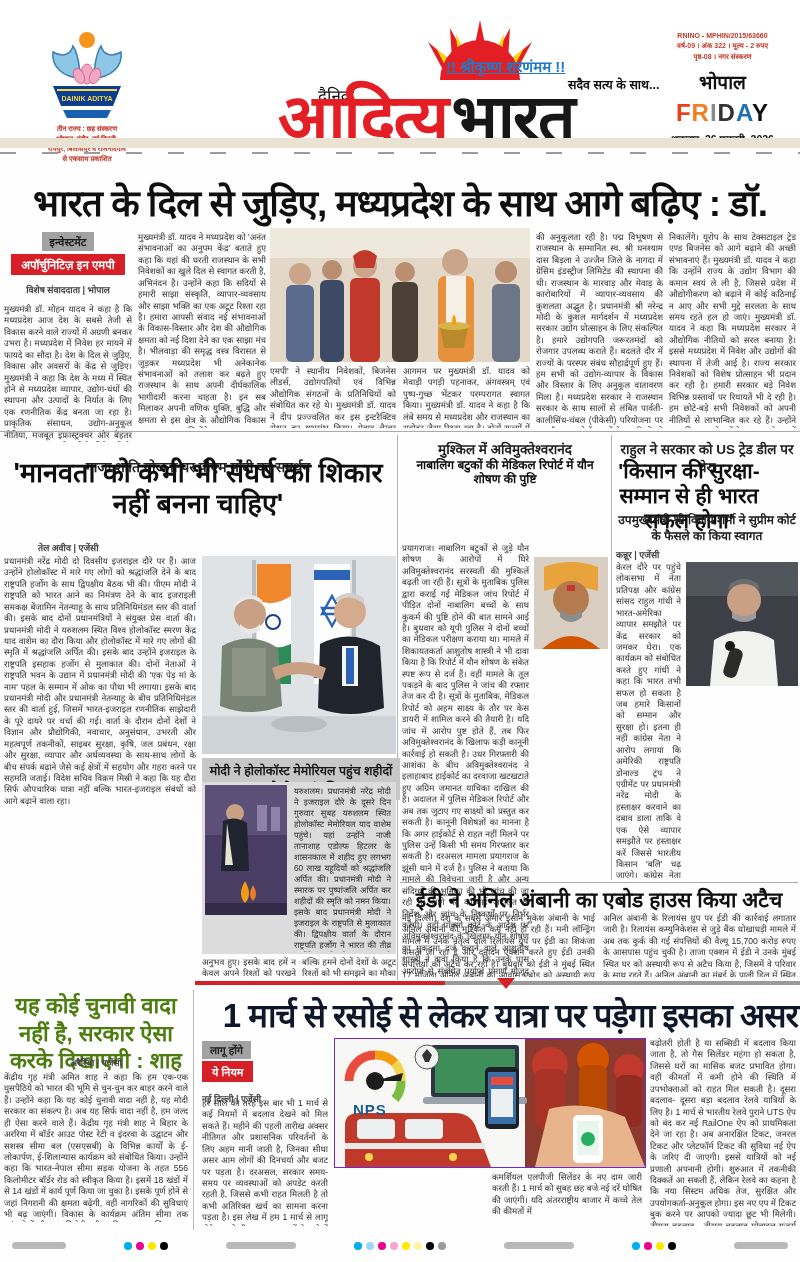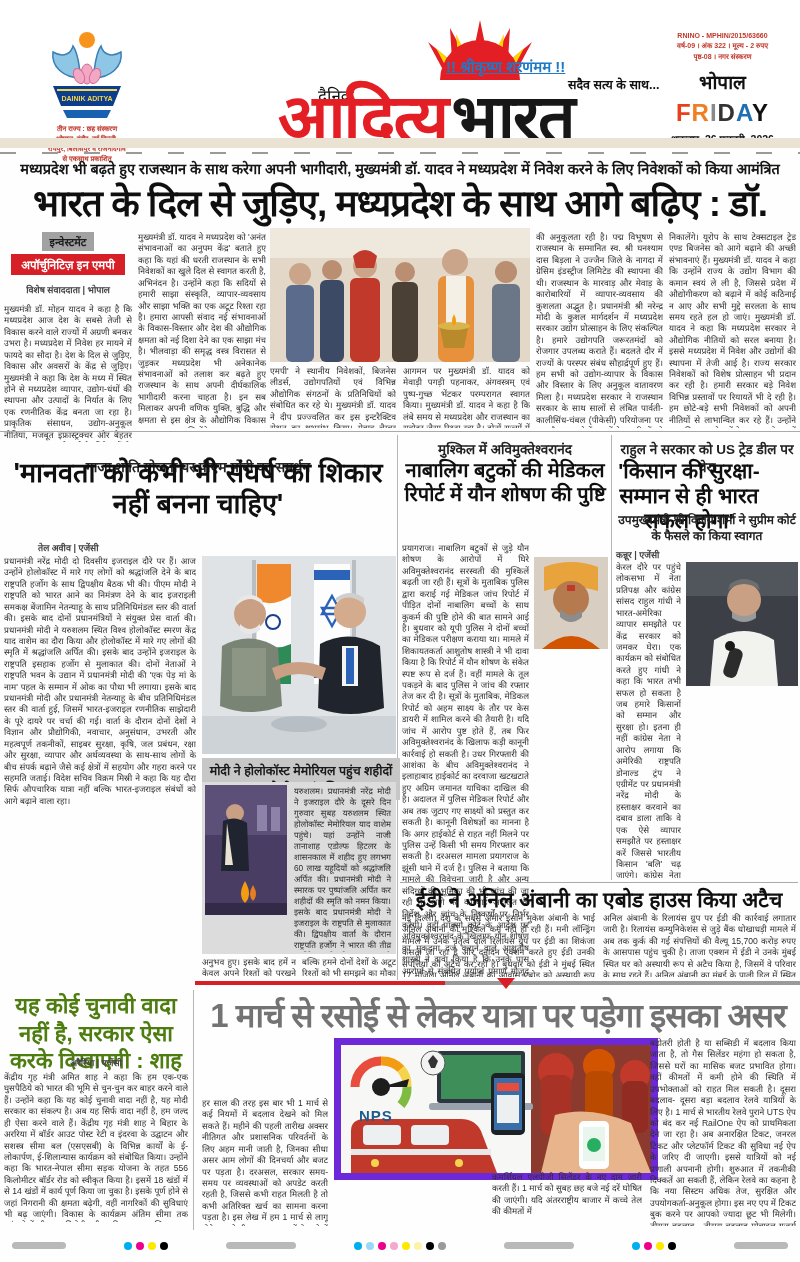--- a/index.html
+++ b/index.html
@@ -87,21 +87,20 @@
 
     <div class="abs" style="left:278px;top:70px;width:400px;white-space:nowrap;">
       <span style="font-size:66px;font-weight:900;color:#e31e24;letter-spacing:-2px;">आदित्य</span>
       <span style="font-size:66px;font-weight:900;color:#171717;letter-spacing:-2px;">भारत</span>
     </div>
 
     <div class="abs" style="left:0;top:138px;width:800px;height:10px;background:#eae3d3;"></div>
     <div class="abs" style="left:0;top:152px;width:800px;height:2px;background:repeating-linear-gradient(90deg,#9a9a9a 0 16px,transparent 16px 42px);"></div>
   </div>
 
-  <div class="abs center" style="left:2px;top:158px;width:796px;font-size:14.5px;font-weight:bold;color:#151515;">मध्यप्रदेश भी बढ़ते हुए राजस्थान के साथ करेगा अपनी भागीदारी, मुख्यमंत्री डॉ. यादव ने मध्यप्रदेश में निवेश करने के लिए निवेशकों को किया आमंत्रित</div>
   <div class="abs center" style="left:0;top:176px;width:800px;font-size:37px;font-weight:900;color:#0f0f0f;letter-spacing:-1px;">भारत के दिल से जुड़िए, मध्यप्रदेश के साथ आगे बढ़िए : डॉ. यादव</div>
 
   <div class="abs" style="left:4px;top:232px;width:128px;">
     <div class="center"><span class="badge-gray">इन्वेस्टमेंट</span></div>
     <div class="center" style="margin-top:3px;"><span class="badge-red">अपॉर्चुनिटिज़ इन एमपी</span></div>
     <div class="center byline" style="margin-top:8px;">विशेष संवाददाता | भोपाल</div>
     <div class="bodytxt jt" style="margin-top:8px;height:138px;">मुख्यमंत्री डॉ. मोहन यादव ने कहा है कि मध्यप्रदेश आज देश के सबसे तेजी से विकास करने वाले राज्यों में अग्रणी बनकर उभरा है। मध्यप्रदेश में निवेश हर मायने में फायदे का सौदा है। देश के दिल से जुड़िए, विकास और अवसरों के केंद्र से जुड़िए। मुख्यमंत्री ने कहा कि देश के मध्य में स्थित होने से मध्यप्रदेश व्यापार, उद्योग-धंधों की स्थापना और उत्पादों के निर्यात के लिए एक रणनीतिक केंद्र बनता जा रहा है। प्राकृतिक संसाधन, उद्योग-अनुकूल नीतियां, मजबूत इंफ्रास्ट्रक्चर और बेहतर शासन-प्रशासन सभी वर्ग के निवेशकों के लिए एक आदर्श वातावरण तैयार करते हैं।</div>
   </div>
 
   <div class="abs bodytxt jt" style="left:138px;top:232px;width:128px;height:196px;">मुख्यमंत्री डॉ. यादव ने मध्यप्रदेश को 'अनंत संभावनाओं का अनुपम केंद्र' बताते हुए कहा कि यहां की धरती राजस्थान के सभी निवेशकों का खुले दिल से स्वागत करती है, अभिनंदन है। उन्होंने कहा कि सदियों से हमारी साझा संस्कृति, व्यापार-व्यवसाय और साझा भक्ति का एक अटूट रिश्ता रहा है। हमारा आपसी संवाद नई संभावनाओं के विकास-विस्तार और देश की औद्योगिक क्षमता को नई दिशा देने का एक साझा मंच है। भीलवाड़ा की समृद्ध वस्त्र विरासत से जुड़कर मध्यप्रदेश भी अनेकानेक संभावनाओं को तलाश कर बढ़ते हुए राजस्थान के साथ अपनी दीर्घकालिक भागीदारी करना चाहता है। इन सब मिलाकर अपनी वणिक युक्ति, बुद्धि और क्षमता से इस क्षेत्र के औद्योगिक विकास का नया अध्याय लिखेंगे।</div>
@@ -202,21 +201,21 @@
         <rect x="0" y="118" width="82" height="12" fill="#332a47"></rect>
       </svg>
     </div>
     <div class="bodytxt jt" style="font-size:8.3px;padding:4px 5px 2px 2px;height:164px;">यरुशलम। प्रधानमंत्री नरेंद्र मोदी ने इजराइल दौरे के दूसरे दिन गुरुवार सुबह यरुशलम स्थित होलोकॉस्ट मेमोरियल याद वाशेम पहुंचे। यहां उन्होंने नाजी तानाशाह एडोल्फ हिटलर के शासनकाल में शहीद हुए लगभग 60 लाख यहूदियों को श्रद्धांजलि अर्पित की। प्रधानमंत्री मोदी ने स्मारक पर पुष्पांजलि अर्पित कर शहीदों की स्मृति को नमन किया। इसके बाद प्रधानमंत्री मोदी ने इजराइल के राष्ट्रपति से मुलाकात की। द्विपक्षीय वार्ता के दौरान राष्ट्रपति हर्जोग ने भारत की तीव्र आर्थिक प्रगति की सराहना करते हुए कहा कि भारत की विकास गति ने पूरी दुनिया का ध्यान आकर्षित किया है। प्रधानमंत्री मोदी ने भी दोनों देशों के ऐतिहासिक संबंधों का उल्लेख करते हुए कहा कि इजराइल के लोगों के दिलों में भारतीयों के प्रति गहरा स्नेह है। गौरतलब है कि प्रधानमंत्री मोदी गुरुवार को जब इजराइल पहुंचे थे, तब प्रधानमंत्री नेतन्याहू और उनकी पत्नी सारा नेतन्याहू ने उनका स्वागत किया। इसके बाद मोदी ने इजराइली संसद को संबोधित किया और उन्हें सर्वोच्च सम्मान 'स्पीकर ऑफ द नेसेट मेडल' प्रदान किया गया। वे नेसेट को संबोधित करने वाले पहले भारतीय प्रधानमंत्री बने। 'याद वाशेम' स्मारक 1953 में नेसेट के निर्णय के बाद स्थापित किया गया था। वर्ष 2005 में यहां एक आधुनिक संग्रहालय का उद्घाटन किया गया, जिसमें लाखों दस्तावेज, तस्वीरें और पीड़ितों की व्यक्तिगत कहानियां संग्रहित हैं। परिसर में 'हॉल ऑफ नेम्स', बच्चों का स्मारक और 'राइटियस अमंग द नेशंस' गार्डन जैसी विशेष संरचनाएं हैं। 'याद वाशेम' का अर्थ है– 'स्मृति और नाम', ताकि जिन लोगों को इतिहास से मिटाने का प्रयास हुआ, उनकी याद हमेशा जीवित रहे।</div>
   </div>
 
   <div class="abs bodytxt jt" style="left:202px;top:957px;width:94px;height:22px;">अनुभव हुए। इसके बाद हमें न केवल अपने रिश्तों को परखने का अवसर मिला,</div>
   <div class="abs bodytxt jt" style="left:302px;top:957px;width:94px;height:22px;">बल्कि हमने दोनों देशों के अटूट रिश्तों को भी समझने का मौका मिला।</div>
 
   <div class="abs center kicker" style="left:402px;top:440px;width:206px;font-size:13.5px;">मुश्किल में अविमुक्तेश्वरानंद</div>
-  <div class="abs center" style="left:402px;top:458px;width:206px;font-size:20px;font-weight:900;line-height:1.2;color:#0f0f0f;">नाबालिग बटुकों की मेडिकल रिपोर्ट में यौन शोषण की पुष्टि</div>
+  <div class="abs center" style="left:402px;top:458px;width:206px;font-size:12px;font-weight:900;line-height:1.2;color:#0f0f0f;">नाबालिग बटुकों की मेडिकल रिपोर्ट में यौन शोषण की पुष्टि</div>
   <div class="abs" style="left:402px;top:543px;width:206px;height:434px;overflow:hidden;">
     <div class="photo" style="float:right;width:74px;height:92px;margin:14px 0 3px 5px;">
       <svg width="74" height="92" viewBox="0 0 74 92">
         <rect width="74" height="92" fill="#d8cfc2"></rect>
         <path d="M10 10 Q37 0 64 10 L64 34 Q37 26 10 34 Z" fill="#e8a33c"></path>
         <circle cx="37" cy="42" r="18" fill="#b57b4f"></circle>
         <rect x="33" y="28" width="8" height="6" fill="#c0392b"></rect>
         <path d="M26 52 Q37 64 48 52 L48 60 Q37 70 26 60 Z" fill="#8c8c8c"></path>
         <path d="M8 92 Q37 66 66 92 Z" fill="#d35400"></path>
       </svg>
@@ -252,25 +251,30 @@
 
   <div class="abs" style="left:195px;top:981px;width:250px;height:4px;background:#d61f26;"></div>
   <div class="abs" style="left:445px;top:981px;width:355px;height:4px;background:#9a9a9a;"></div>
   <div class="abs" style="left:497px;top:978px;width:0;height:0;border-left:9px solid transparent;border-right:9px solid transparent;border-top:11px solid #d61f26;"></div>
 
   <div class="vrule" style="left:193px;top:990px;height:240px;"></div>
   <div class="abs center" style="left:2px;top:992px;width:188px;font-size:22px;font-weight:900;line-height:1.25;color:#4d7c0f;">यह कोई चुनावी वादा नहीं है, सरकार ऐसा करके दिखाएगी : शाह</div>
   <div class="abs center byline" style="left:2px;top:1056px;width:188px;">अरैरिया | एजेंसी</div>
   <div class="abs bodytxt jt" style="left:4px;top:1072px;width:184px;height:150px;">केंद्रीय गृह मंत्री अमित शाह ने कहा कि हम एक-एक घुसपैठिये को भारत की भूमि से चुन-चुन कर बाहर करने वाले हैं। उन्होंने कहा कि यह कोई चुनावी वादा नहीं है, यह मोदी सरकार का संकल्प है। अब यह सिर्फ वादा नहीं है, हम जल्द ही ऐसा करने वाले हैं। केंद्रीय गृह मंत्री शाह ने बिहार के अररिया में बॉर्डर आउट पोस्ट रेटी व इंदरवा के उद्घाटन और सशस्त्र सीमा बल (एसएसबी) के विभिन्न कार्यों के ई-लोकार्पण, ई-शिलान्यास कार्यक्रम को संबोधित किया। उन्होंने कहा कि भारत-नेपाल सीमा सड़क योजना के तहत 556 किलोमीटर बॉर्डर रोड को स्वीकृत किया है। इसमें 18 खंडों में से 14 खंडों में कार्य पूर्ण किया जा चुका है। इसके पूर्ण होने से जहां निगरानी की क्षमता बढ़ेगी, वहीं नागरिकों की सुविधाएं भी बढ़ जाएंगी। विकास के कार्यक्रम अंतिम सीमा तक पहुंचाने में भी मदद मिलेगी। सीमा की सुरक्षा का जिम्मा उठा रहे हैं।</div>
 
-  <div class="abs center" style="left:198px;top:992px;width:600px;font-size:33px;font-weight:900;letter-spacing:-1px;color:#737373;">1 मार्च से रसोई से लेकर यात्रा पर पड़ेगा इसका असर</div>
-
+  <div class="abs center" style="left:198px;top:992px;width:600px;font-size:33px;font-weight:900;letter-spacing:-1px;color:#0f172a;text-align:right;">1 मार्च से रसोई से लेकर यात्रा पर पड़ेगा इसका असर</div>
+
+  <div class="abs" style="left:202px;top:1040px;width:126px;">
+    <span class="badge-gray" style="font-size:10.5px;">लागू होंगे</span><br>
+    <span class="badge-red" style="font-size:11px;margin-top:2px;">ये नियम</span>
+    <div class="byline" style="margin-top:10px;">नई दिल्ली | एजेंसी</div>
+  </div>
   <div class="abs bodytxt jt" style="left:202px;top:1098px;width:126px;height:128px;">हर साल की तरह इस बार भी 1 मार्च से कई नियमों में बदलाव देखने को मिल सकते हैं। महीने की पहली तारीख अक्सर नीतिगत और प्रशासनिक परिवर्तनों के लिए अहम मानी जाती है, जिनका सीधा असर आम लोगों की दिनचर्या और बजट पर पड़ता है। दरअसल, सरकार समय-समय पर व्यवस्थाओं को अपडेट करती रहती है, जिससे कभी राहत मिलती है तो कभी अतिरिक्त खर्च का सामना करना पड़ता है। इस लेख में हम 1 मार्च से लागू होने जा रहे तीन अहम बदलावों के बारे में जानकारी दे रहे हैं, जिनका असर रसोई गैस की कीमतों, रेल यात्रा और मोबाइल उपयोग से जुड़े नियमों पर पड़ सकता है।</div>
 
-  <div class="abs photo" style="left:334px;top:1038px;width:310px;height:128px;background:#5eead4;border:7px solid #6d28d9;">
+  <div class="abs photo" style="left:334px;top:1038px;width:310px;height:128px;background:#5eead4;border:1px solid #6d28d9;">
     <svg width="310" height="128" viewBox="0 0 310 128">
       <rect width="310" height="128" fill="#f7f7f5"></rect>
 
       <rect x="190" y="0" width="120" height="128" fill="#8c3a2e"></rect>
       <circle cx="215" cy="26" r="18" fill="#c0392b"></circle>
         <rect x="200" y="30" width="30" height="60" rx="8" fill="#a93226"></rect>
       <circle cx="258" cy="20" r="16" fill="#d35400"></circle>
         <rect x="244" y="26" width="28" height="56" rx="8" fill="#ba4a00"></rect>
       <circle cx="294" cy="30" r="15" fill="#c0392b"></circle>
         <rect x="281" y="36" width="26" height="52" rx="8" fill="#922b21"></rect>

